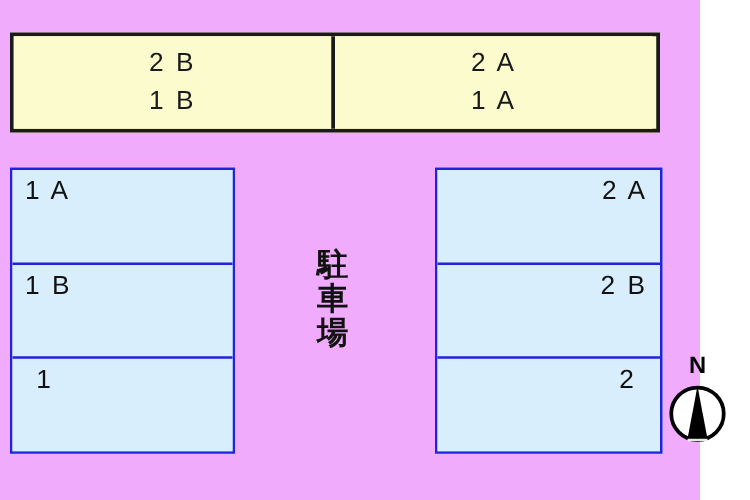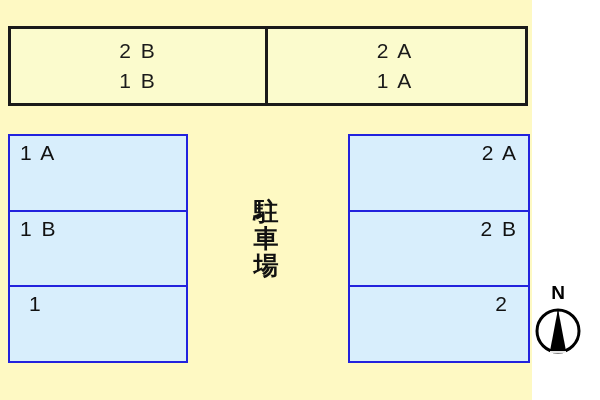--- a/index.html
+++ b/index.html
@@ -14,21 +14,22 @@
     font-family: "Liberation Sans", "DejaVu Sans", sans-serif;
     overflow: hidden;
   }
 
   #diagram {
     position: absolute;
     left: 0;
     top: 0;
     width: 532px;
     height: 400px;
-    background: #fef9c3;
+    background: #f0abfc;
+    padding-left: 28px;
   }
 
   
   .building-block {
     position: absolute;
     left: 8px;
     top: 26px;
     width: 520px;
     height: 80px;
     box-sizing: border-box;

